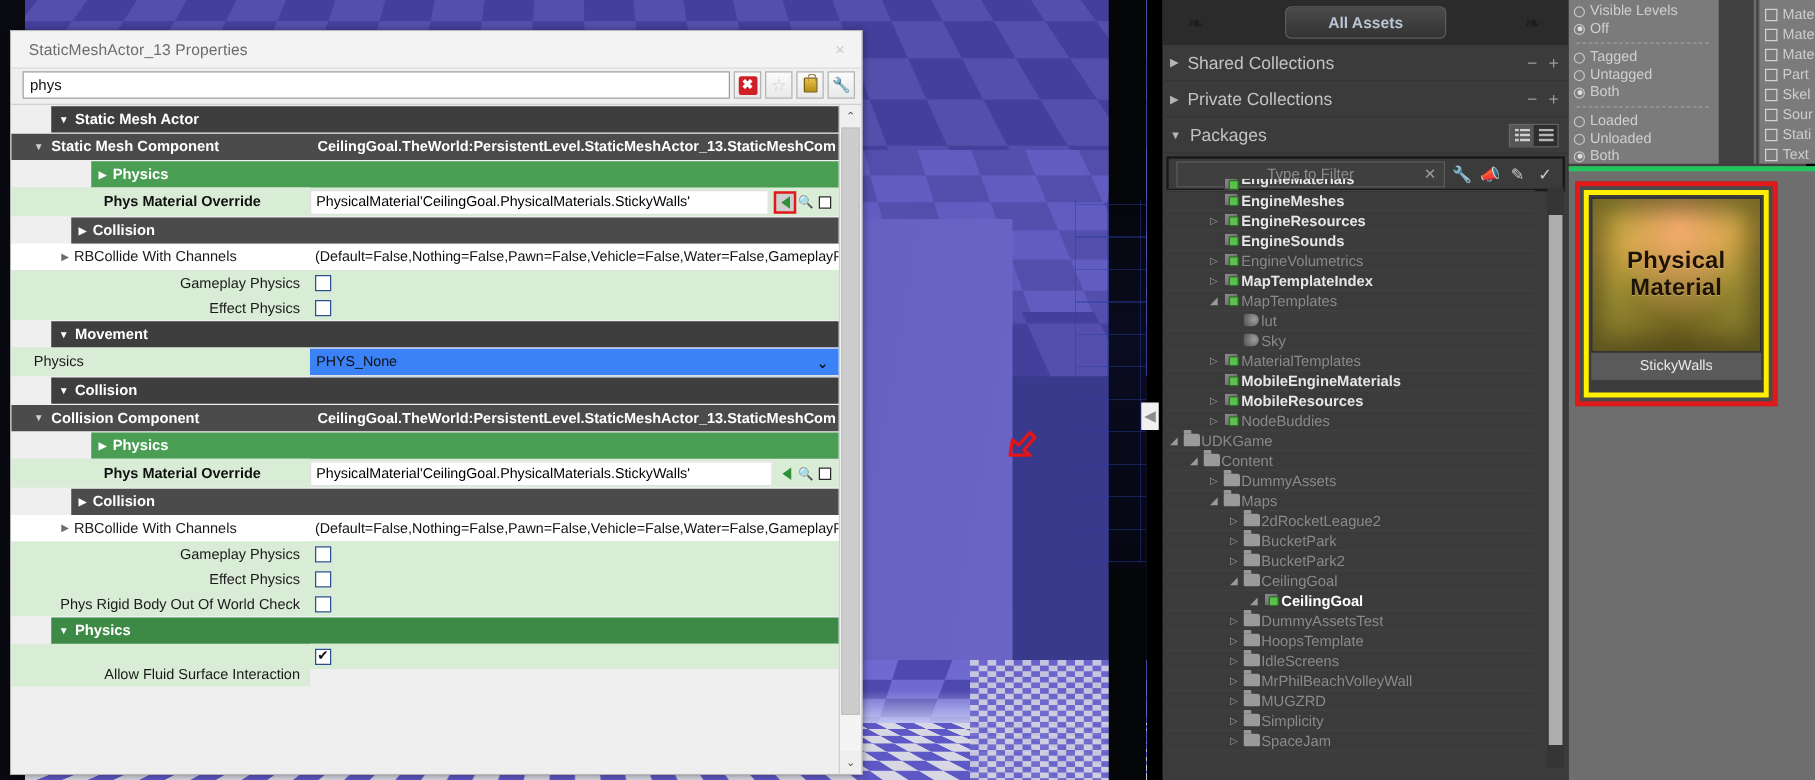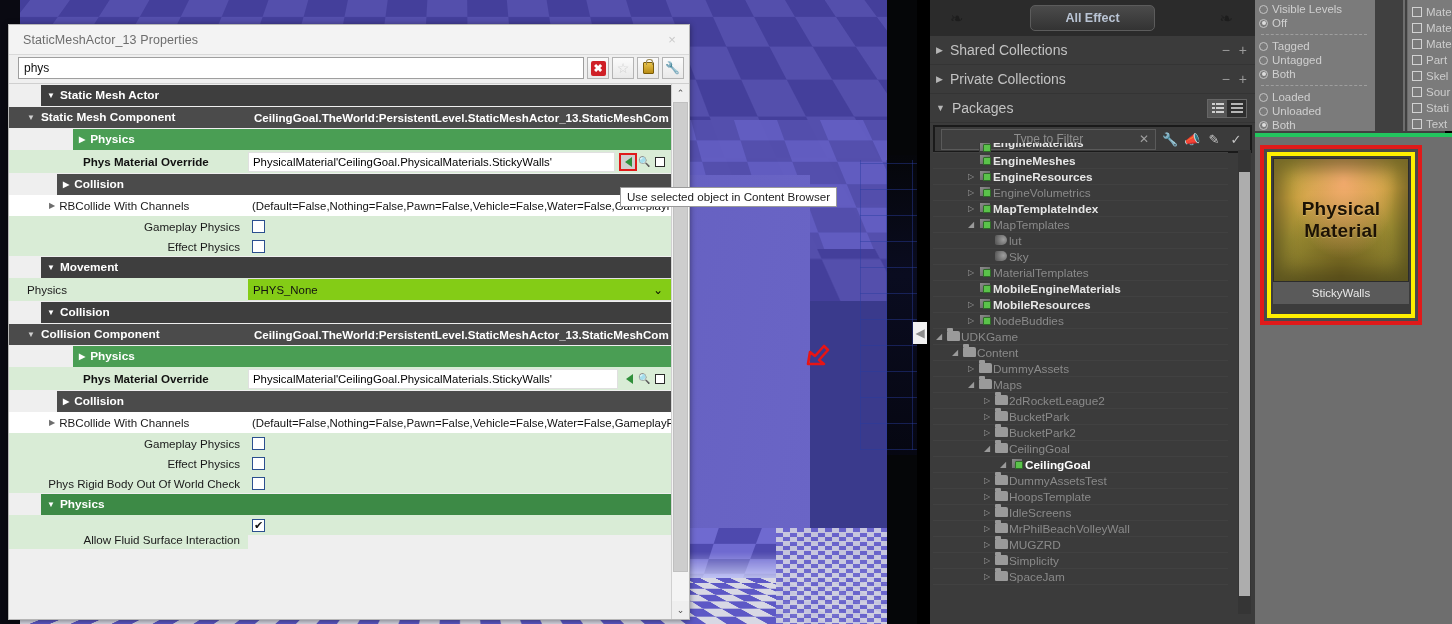--- a/index.html
+++ b/index.html
@@ -190,21 +190,21 @@
     overflow: hidden; white-space: nowrap; padding-left: 18px;
   }
 
   .chk {
     width: 13px; height: 13px; background: #fff; border: 1px solid #2b4f8e;
     display: inline-flex; align-items: center; justify-content: center;
     font-size: 11px; color: #111; line-height: 1;
   }
   .combo {
     flex: 1 1 auto; height: 100%; display: flex; align-items: center;
-    background: #84cc16; border-top: 1px solid #e2e2e2; border-bottom: 1px solid #e2e2e2;
+    background: #3b82f6; border-top: 1px solid #e2e2e2; border-bottom: 1px solid #e2e2e2;
     padding-left: 5px; justify-content: space-between; padding-right: 8px;
   }
   .val-white {
     flex: 1 1 auto; height: 20px; background: #ffffff;
     display: flex; align-items: center; padding-left: 4px;
     border: 1px solid #e0e0e0; margin-right: 0;
   }
   .mini-btns { display: flex; align-items: center; gap: 1px; padding: 0 4px; }
   .mini-btn {
     width: 14px; height: 14px; display: flex; align-items: center; justify-content: center;
@@ -605,28 +605,27 @@
       <div class="props-scrollbar">
         <div class="sbar-arrow">⌃</div>
         <div class="sbar-track">
           <div class="sbar-thumb"></div>
         </div>
         <div class="sbar-arrow">⌄</div>
       </div>
     </div>
   </div>
 
-  <div class="tooltip">Use selected object in Content Browser</div>
 
   <div class="cb-collapse">◀</div>
 
   <div class="cb">
     <div class="cb-top">
       <span class="deco" style="left:20px">❧</span>
-      <div class="allassets">All Effect</div>
+      <div class="allassets">All Assets</div>
       <span class="deco" style="right:22px">❧</span>
     </div>
 
     <div class="cb-sec">
       <span class="caret">▶</span>
       <span>Shared Collections</span>
       <span class="pm">
         <span>−</span>
         <span>+</span>
       </span>
@@ -694,20 +693,26 @@
           <span class="tlabel bold">EngineMeshes</span>
         </div>
         <div class="tn">
           <span style="flex: 0 0 32px;"></span>
           <span class="tcaret">▷</span>
           <span class="ticon"><span class="pkgicon"></span></span>
           <span class="tlabel bold">EngineResources</span>
         </div>
         <div class="tn">
           <span style="flex: 0 0 32px;"></span>
+          <span class="tcaret"></span>
+          <span class="ticon"><span class="pkgicon"></span></span>
+          <span class="tlabel bold">EngineSounds</span>
+        </div>
+        <div class="tn">
+          <span style="flex: 0 0 32px;"></span>
           <span class="tcaret">▷</span>
           <span class="ticon"><span class="pkgicon"></span></span>
           <span class="tlabel dim">EngineVolumetrics</span>
         </div>
         <div class="tn">
           <span style="flex: 0 0 32px;"></span>
           <span class="tcaret">▷</span>
           <span class="ticon"><span class="pkgicon"></span></span>
           <span class="tlabel bold">MapTemplateIndex</span>
         </div>

